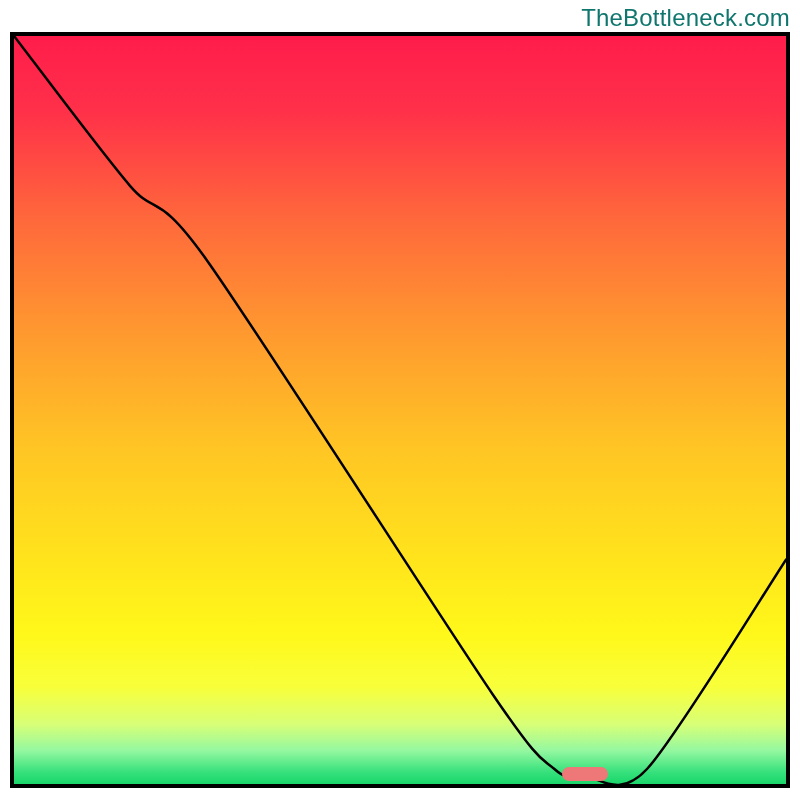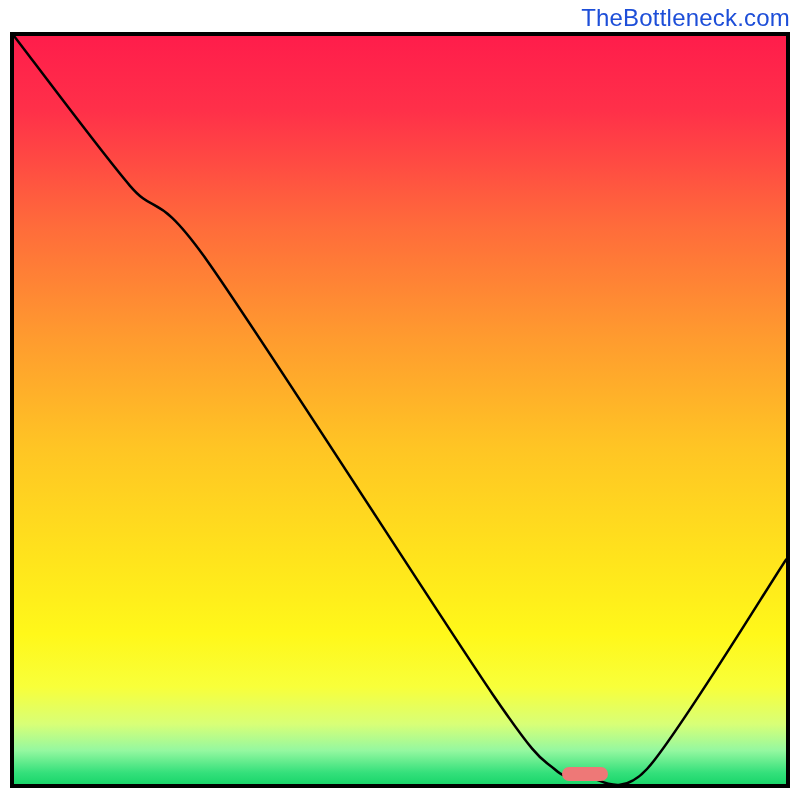--- a/index.html
+++ b/index.html
@@ -14,21 +14,21 @@
   .stage {
     position: relative;
     width: 800px;
     height: 800px;
   }
   .watermark {
     position: absolute;
     top: 4px;
     right: 10px;
     font-size: 24px;
-    color: #1d4ed8;
+    color: #0f766e;
     font-weight: 500;
     letter-spacing: 0.2px;
     z-index: 3;
   }
   .frame {
     position: absolute;
     left: 10px;
     top: 32px;
     width: 780px;
     height: 756px;

